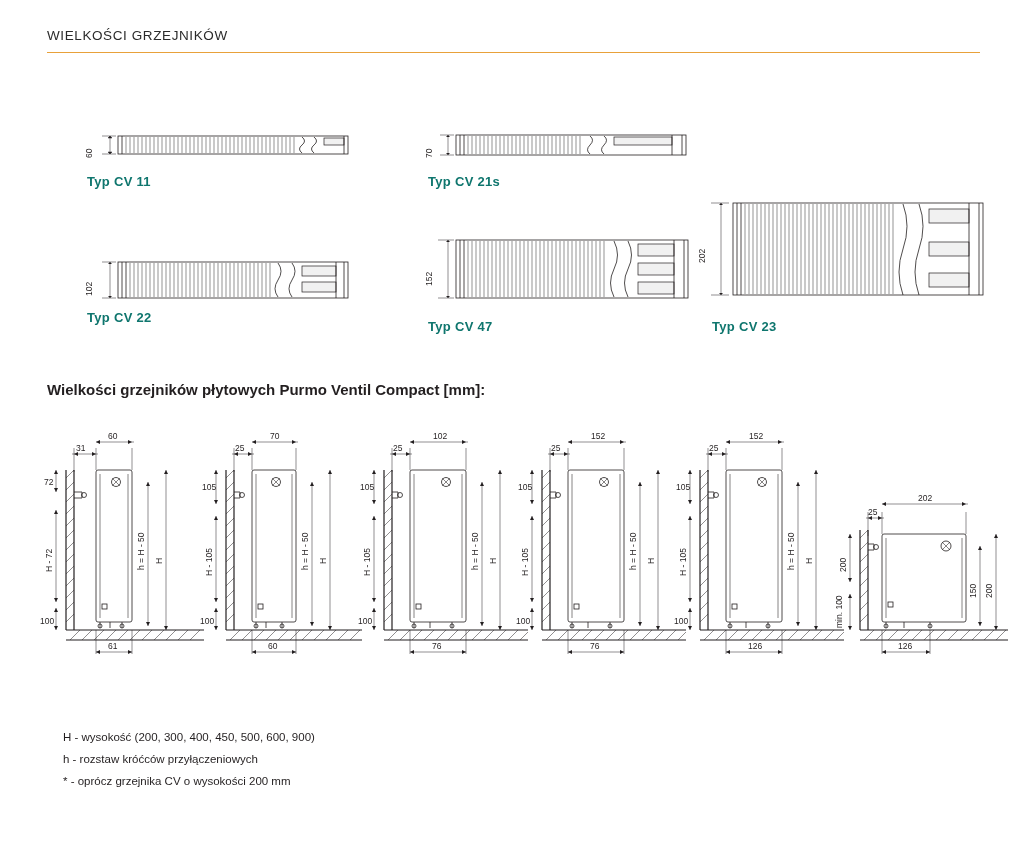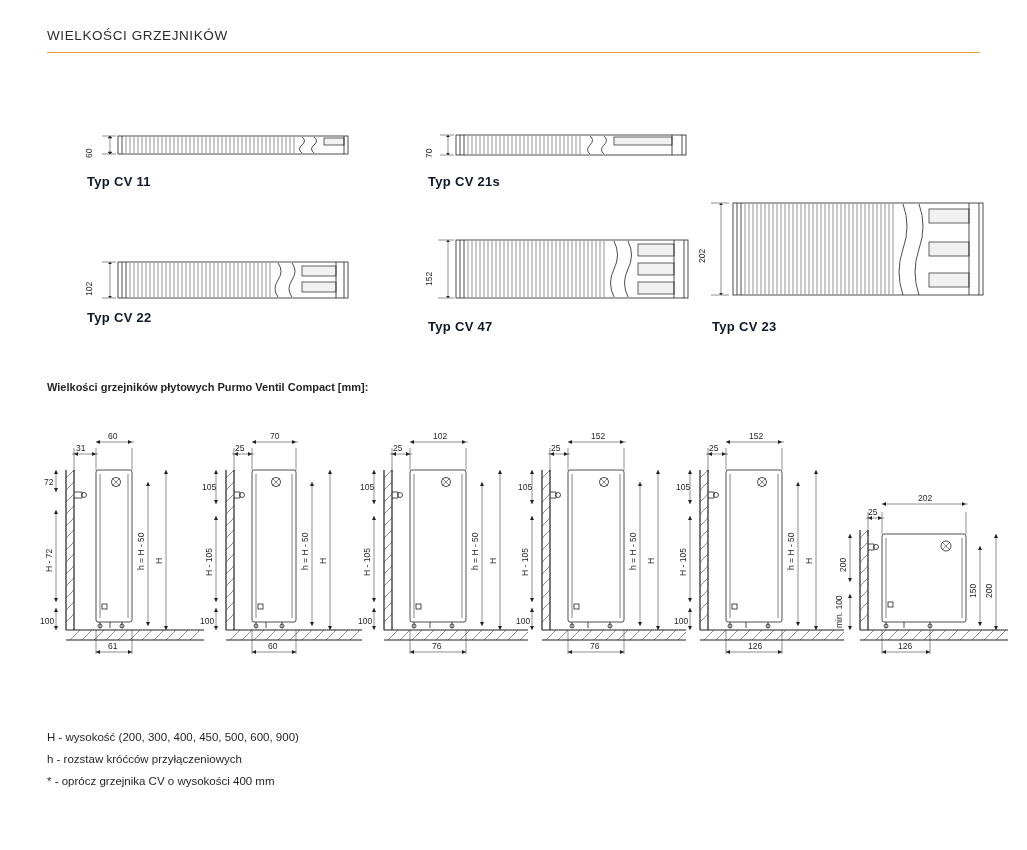--- a/index.html
+++ b/index.html
@@ -36,45 +36,46 @@
   .header-rule {
     height: 1px;
     background: #e8a13a;
     width: 933px;
   }
   
   .type-label {
     position: absolute;
     font-size: 13px;
     font-weight: bold;
-    color: #0f172a;
+    color: #0f766e;
     letter-spacing: 0.3px;
     white-space: nowrap;
   }
   .subtitle {
     position: absolute;
     left: 47px;
     top: 381px;
-    font-size: 11px;
+    font-size: 15px;
     font-weight: bold;
     color: #231f20;
     white-space: nowrap;
   }
   
   .notes {
     position: absolute;
     left: 47px;
     top: 726px;
     width: 900px;
   }
   .note {
     font-size: 11.5px;
     color: #231f20;
     line-height: 22px;
     white-space: nowrap;
+    margin-left: 16px;
   }
   
   .fig {
     position: absolute;
   }
   svg { display: block; overflow: visible; }
   .ln   { stroke: #231f20; stroke-width: 0.8; fill: none; }
   .lnt  { stroke: #231f20; stroke-width: 0.55; fill: none; }
   .lnth { stroke: #231f20; stroke-width: 1.2; fill: none; }
   .fin  { stroke: #4a4a4a; stroke-width: 0.6; fill: none; }
@@ -697,16 +698,16 @@
       <path d="M92,162 l-4,-2 l0,4 Z" fill="#231f20"></path>
       <line class="dim" x1="44" y1="140" x2="44" y2="164"></line>
       <line class="dim" x1="92" y1="140" x2="92" y2="164"></line>
       <text class="dimtxt" x="60" y="159">126</text>
     </svg>
   </div>
 
   <div class="notes">
     <div class="note">H - wysokość (200, 300, 400, 450, 500, 600, 900)</div>
     <div class="note">h - rozstaw króćców przyłączeniowych</div>
-    <div class="note">* - oprócz grzejnika CV o wysokości 400 mm</div>
+    <div class="note">* - oprócz grzejnika CV o wysokości 200 mm</div>
   </div>
 
 </div>
 
 </body></html>

